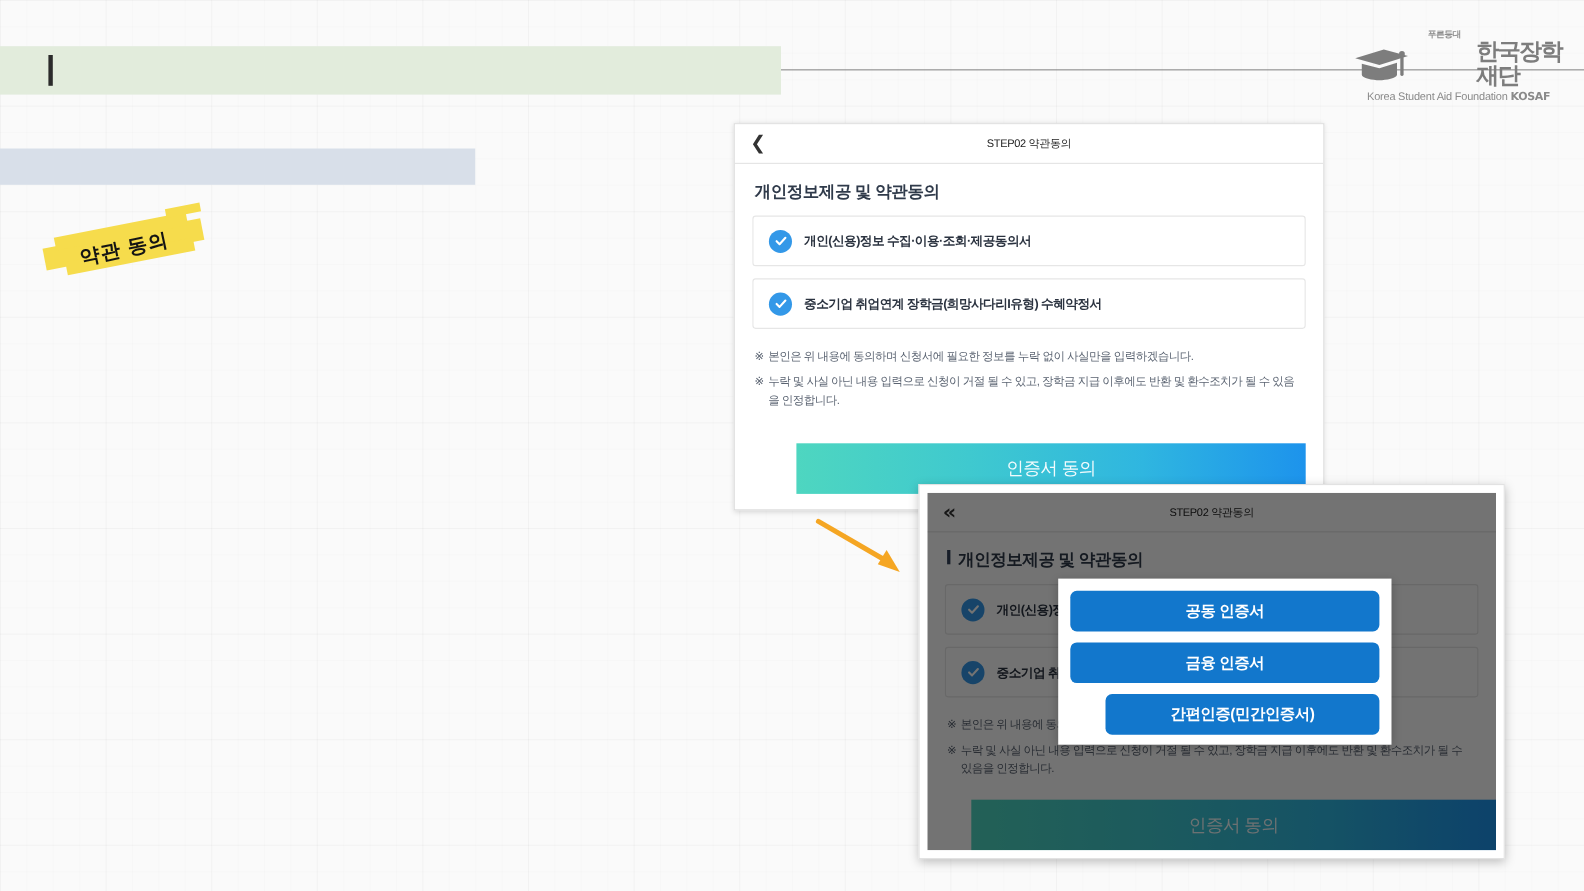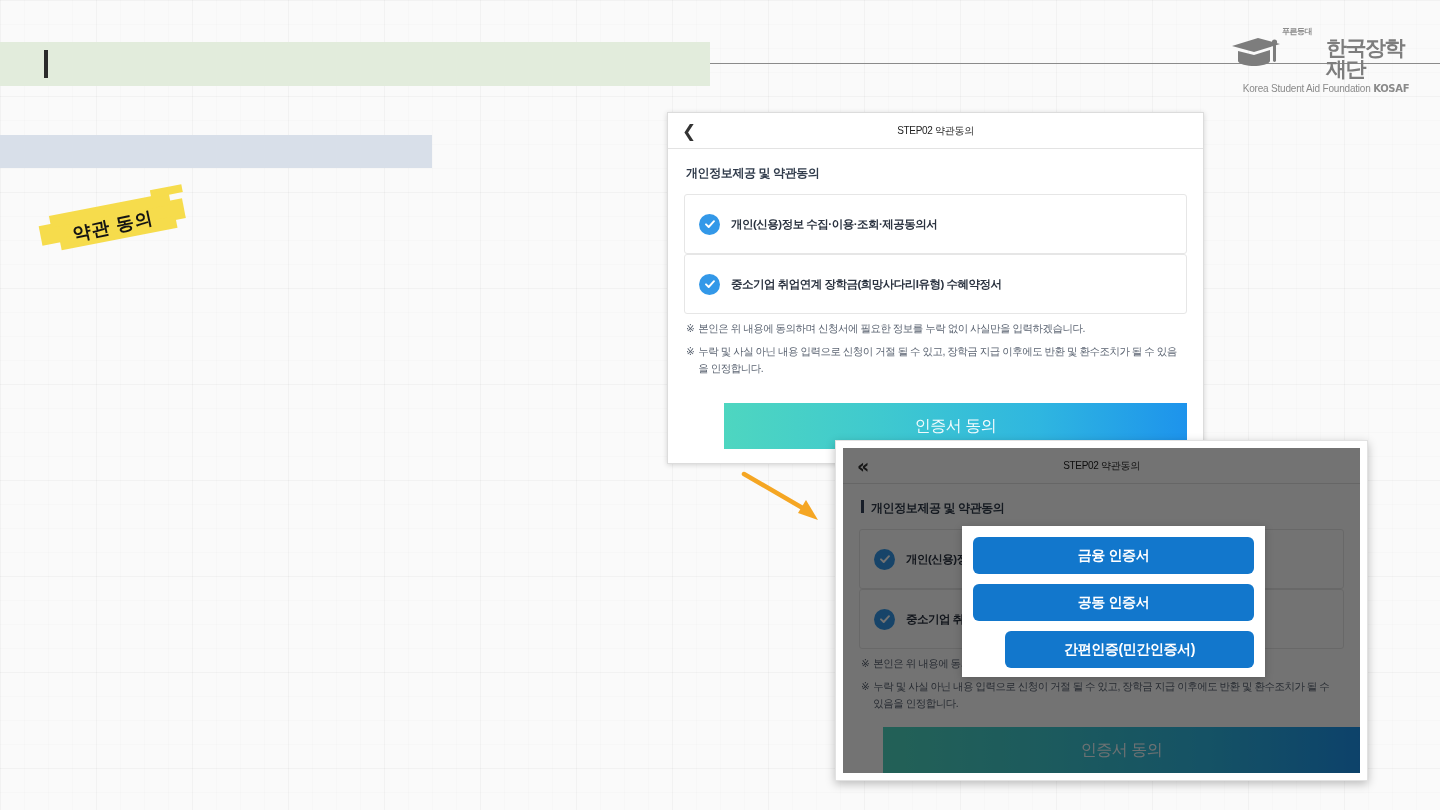--- a/index.html
+++ b/index.html
@@ -55,21 +55,21 @@
 
   
   .logo {
     position: absolute;
     right: 18px; top: 28px;
     width: 192px;
     text-align: center;
     color: #808080;
     user-select: none;
   }
-  .logo-row { display: flex; align-items: center; justify-content: flex-start; gap: 0; }
+  .logo-row { display: flex; align-items: flex-end; justify-content: flex-start; gap: 16px; }
   .logo-cap { flex: 0 0 auto; }
   .logo-words { text-align: left; line-height: 1; }
   .logo-sub-ko {
     font-size: 8px; font-weight: bold; letter-spacing: -0.5px;
     color: #8c8c8c; margin-bottom: 1px;
   }
   .logo-main-ko {
     font-size: 21px; font-weight: bold; letter-spacing: -1.5px;
     color: #7d7d7d;
   }
@@ -175,41 +175,42 @@
     text-align: center;
     font-size: 10px;
     color: #222222;
     letter-spacing: -0.3px;
   }
 
   
   .section-heading {
     display: flex; 
     padding: 16px 22px 12px 18px;
-    font-size: 12px;
+    font-size: 15px;
     font-weight: bold;
     color: #2f3a4a;
     letter-spacing: -0.4px;
   }
   .section-bar {
     display: inline-block;
     width: 3px; height: 13px;
     background: #33425a;
     margin-right: 7px;
     flex: 0 0 auto;
   }
 
   
   .agree-list { padding: 0 16px; }
   .agree-row {
     display: flex;
     align-items: center;
     gap: 11px;
-    height: 60px;
+    height: 46px;
     padding: 0 14px;
+    margin-bottom: 11px;
     border: 1px solid #e6e6e6;
     border-radius: 3px;
     background: #ffffff;
     cursor: pointer;
   }
   .check-circle {
     flex: 0 0 auto;
     width: 21px; height: 21px;
     border-radius: 50%;
     background: #3398e8;
@@ -417,22 +418,22 @@
         <div class="notice">
           <span class="notice-mark">※</span>
           <span class="notice-text">누락 및 사실 아닌 내용 입력으로 신청이 거절 될 수 있고, 장학금 지급 이후에도 반환 및 환수조치가 될 수 있음을 인정합니다.</span>
         </div>
       </div>
 
       <div class="cta">인증서 동의</div>
 
       <div class="action-sheet">
         <div class="sheet-buttons">
+          <div class="sheet-btn">공동 인증서</div>
           <div class="sheet-btn">금융 인증서</div>
-          <div class="sheet-btn">공동 인증서</div>
           <div class="sheet-btn">간편인증(민간인증서)</div>
         </div>
       </div>
 
     </div>
   </div>
 
 </div>
 
 </body></html>

